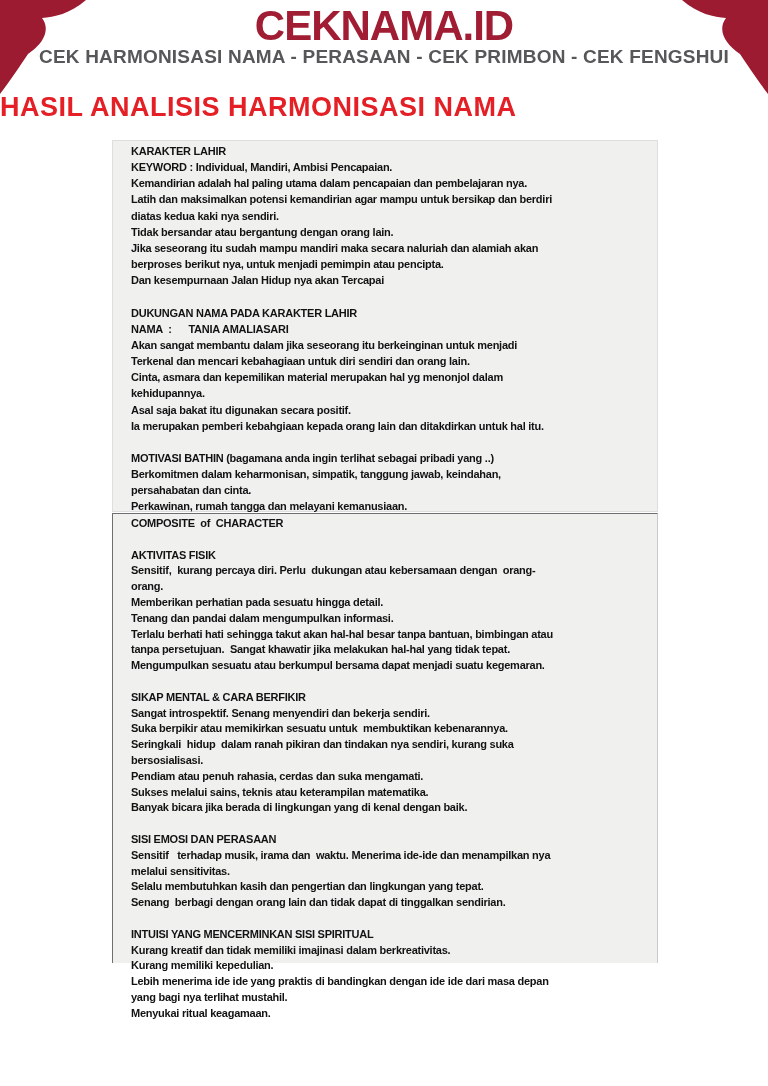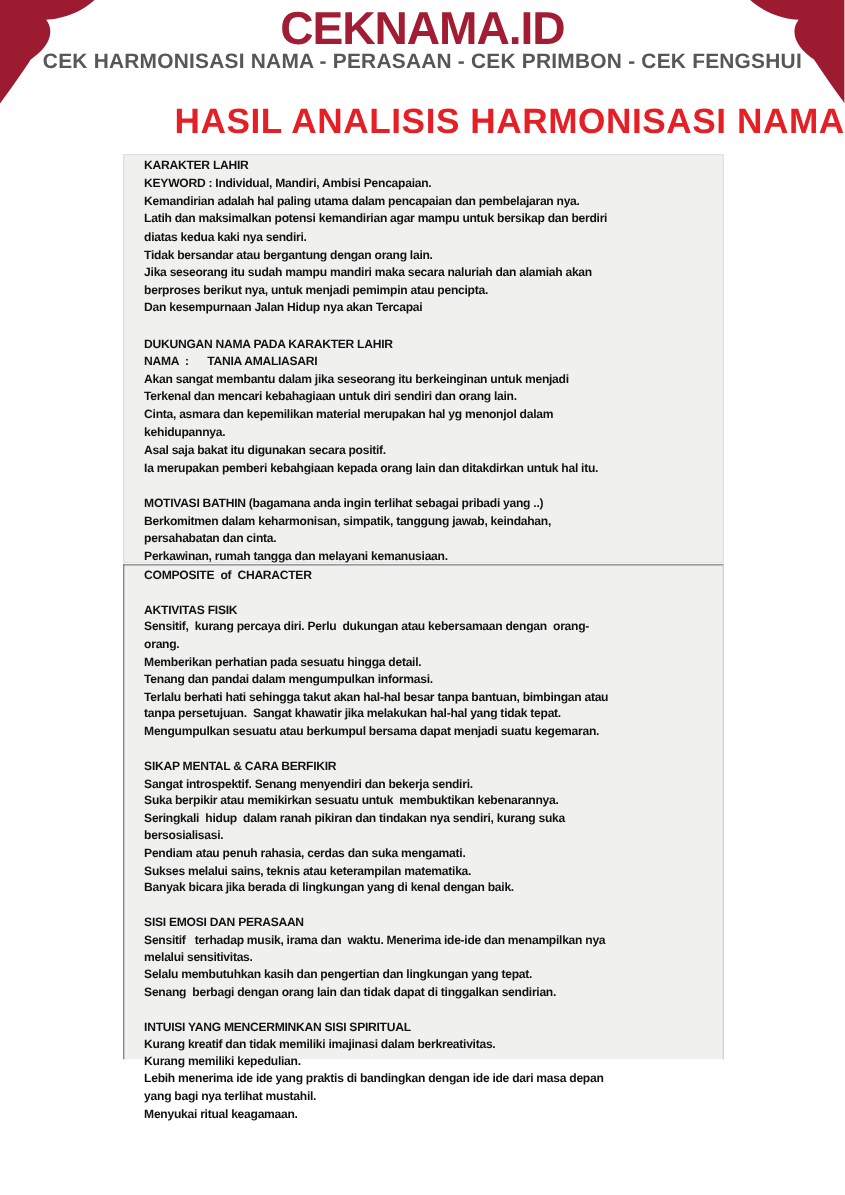--- a/index.html
+++ b/index.html
@@ -12,22 +12,22 @@
   .ribbon.right { right:0; }
   .logo {
     position:absolute; top:2px; left:0; right:0; text-align:center;
     font-size:42px; font-weight:bold; letter-spacing:-1px; color:var(--logo,#a01d33);
   }
   .tagline {
     position:absolute; top:46px; left:0; right:0; text-align:center;
     font-size:19px; font-weight:bold; letter-spacing:0.2px; color:var(--tagline,#57575a);
   }
   .page-title {
-    position:absolute; top:92px; left:0; right:0; text-align:right;
-    font-size:32px; font-weight:bold; letter-spacing:0.5px; color:var(--title,#e41f25);
+    position:absolute; top:92px; left:0; right:0; text-align:left;
+    font-size:27px; font-weight:bold; letter-spacing:0.5px; color:var(--title,#e41f25);
   }
   .box {
     position:absolute; left:112px; width:546px; box-sizing:border-box;
     background:var(--box_bg,#f0f0ef); color:var(--text,#121212);
     font-weight:bold; font-size:11px; letter-spacing:-0.25px;
     white-space:pre-wrap; padding:2px 4px 0 18px;
   }
   .box1 {
     top:140px; height:372px; line-height:16.15px;
     border:1px solid #dedede;

